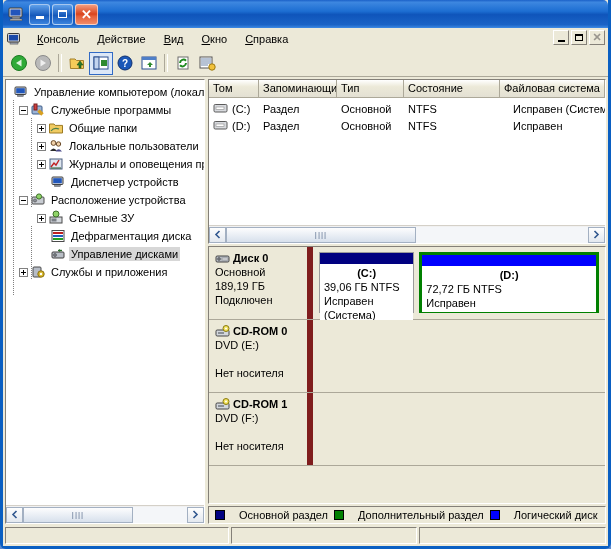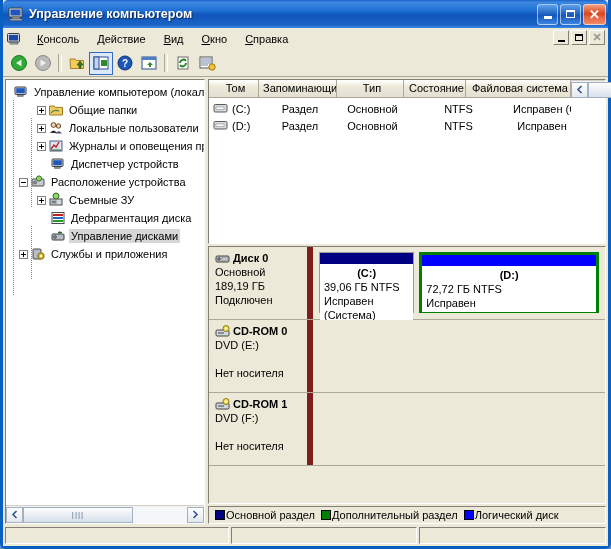--- a/index.html
+++ b/index.html
@@ -221,23 +221,22 @@
     min-width: 0;
     gap: 2px;
   }
 
   .list-box {
     height: 165px;
     background: #fff;
     border: 1px solid;
     border-color: #848078 #fff #fff #848078;
     box-sizing: border-box;
-    display: flex; 
-    flex: none;
-    text-align: center;
+    display: flex; flex-direction: column;
+    flex: none;
   }
   .list-inner { flex: 1; overflow: hidden; }
   .vol-header {
     display: flex;
     height: 18px;
     background: #ece9d8;
     border-bottom: 1px solid #aca899;
     box-sizing: border-box;
   }
   .vol-header .hc {
@@ -325,21 +324,21 @@
     height: 18px;
     background: #ece9d8;
     border: 1px solid;
     border-color: #848078 #fff #fff #848078;
     box-sizing: border-box;
     display: flex; align-items: center;
     padding-left: 6px;
     gap: 6px;
     flex: none;
   }
-  .legend-item { display: flex; align-items: center; gap: 1px; font-size: 11px; }
+  .legend-item { display: flex; align-items: center; gap: 14px; font-size: 11px; }
   .legend-sw { width: 10px; height: 10px; border: 1px solid #000; box-sizing: border-box; }
 
   
   .statusbar {
     height: 20px;
     background: #ece9d8;
     display: flex; align-items: center;
     flex: none;
     padding: 0 2px 2px 2px;
     box-sizing: border-box;
@@ -363,21 +362,20 @@
 
   <div class="titlebar">
     <div class="title-icon">
       <svg width="16" height="16" viewBox="0 0 16 16">
         <rect x="1" y="2" width="13" height="9" rx="1" fill="#d8d8d8" stroke="#404040"></rect>
         <rect x="2.5" y="3.5" width="10" height="6" fill="#2255bb"></rect>
         <rect x="4" y="11" width="8" height="2" fill="#9aa0ab" stroke="#404040" stroke-width=".5"></rect>
         <rect x="2" y="13" width="12" height="1.6" fill="#c8c8c8" stroke="#404040" stroke-width=".5"></rect>
       </svg>
     </div>
-    <div class="title-text">Управление компьютером</div>
     <div class="caption-buttons">
       <div class="cap-btn cap-min">
           <div class="glyph-min"></div>
         </div>
       <div class="cap-btn cap-max">
           <div class="glyph-max"></div>
         </div>
       <div class="cap-btn cap-close">
           <span class="glyph-close">✕</span>
         </div>
@@ -475,20 +473,33 @@
           <span class="tree-ico">
             <svg width="16" height="16" viewBox="0 0 16 16">
               <rect x="2" y="3" width="11" height="7.5" rx="1" fill="#cfd3d9" stroke="#404040"></rect>
               <rect x="3.2" y="4.2" width="8.6" height="5" fill="#2257bb"></rect>
               <rect x="4.5" y="11" width="6" height="1.6" fill="#9aa0ab" stroke="#404040" stroke-width=".4"></rect>
             </svg>
           </span>
           <span class="lbl">Управление компьютером (локальн</span>
         </div>
 
+        <div class="tree-row" style="padding-left:10px">
+          <span class="expander">
+              <span class="h"></span>
+            </span>
+          <span class="tree-ico">
+            <svg width="16" height="16" viewBox="0 0 16 16">
+              <rect x="2" y="4" width="10" height="8" rx="1" fill="#9ab4d8" stroke="#3f5d86"></rect>
+              <rect x="4" y="2" width="3" height="6" fill="#d04040" stroke="#7a1e1e"></rect>
+              <path d="M9 8 l4 4 M8 9 l4 4" stroke="#d8a020" stroke-width="2"></path>
+            </svg>
+          </span>
+          <span class="lbl">Служебные программы</span>
+        </div>
 
 
         <div class="tree-row" style="padding-left:28px">
           <span class="expander">
               <span class="h"></span>
               <span class="v"></span>
             </span>
           <span class="tree-ico">
             <svg width="16" height="16" viewBox="0 0 16 16">
               <path d="M1.5 4 h4.5 l1.2 1.4 h7.3 v7.6 h-13 z" fill="#f0cb62" stroke="#9d7a23"></path>

